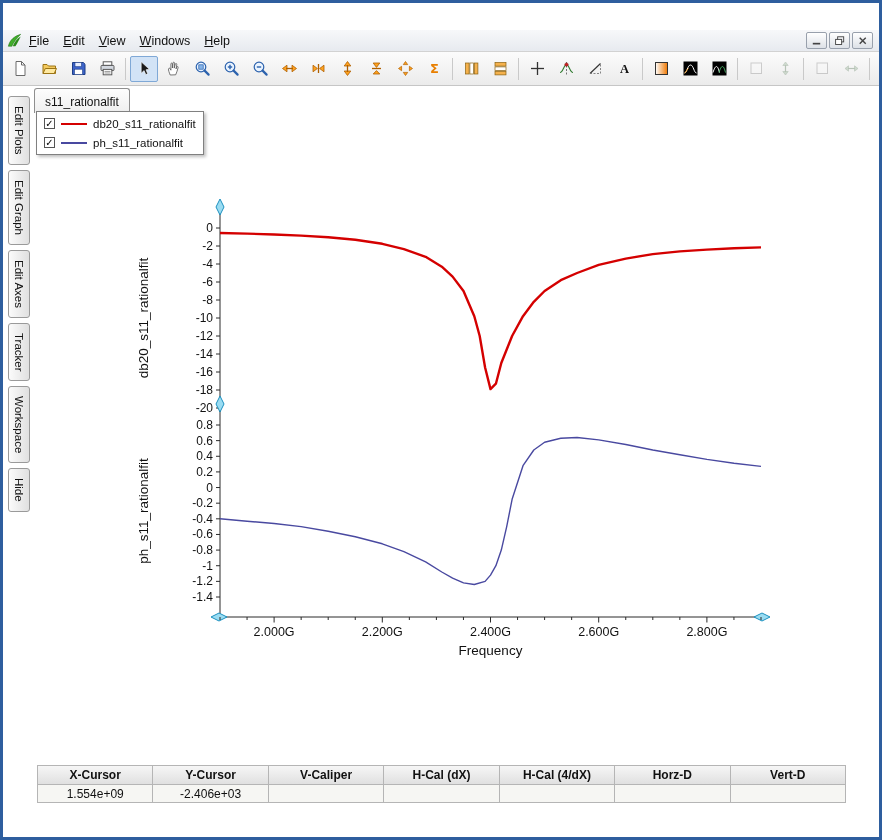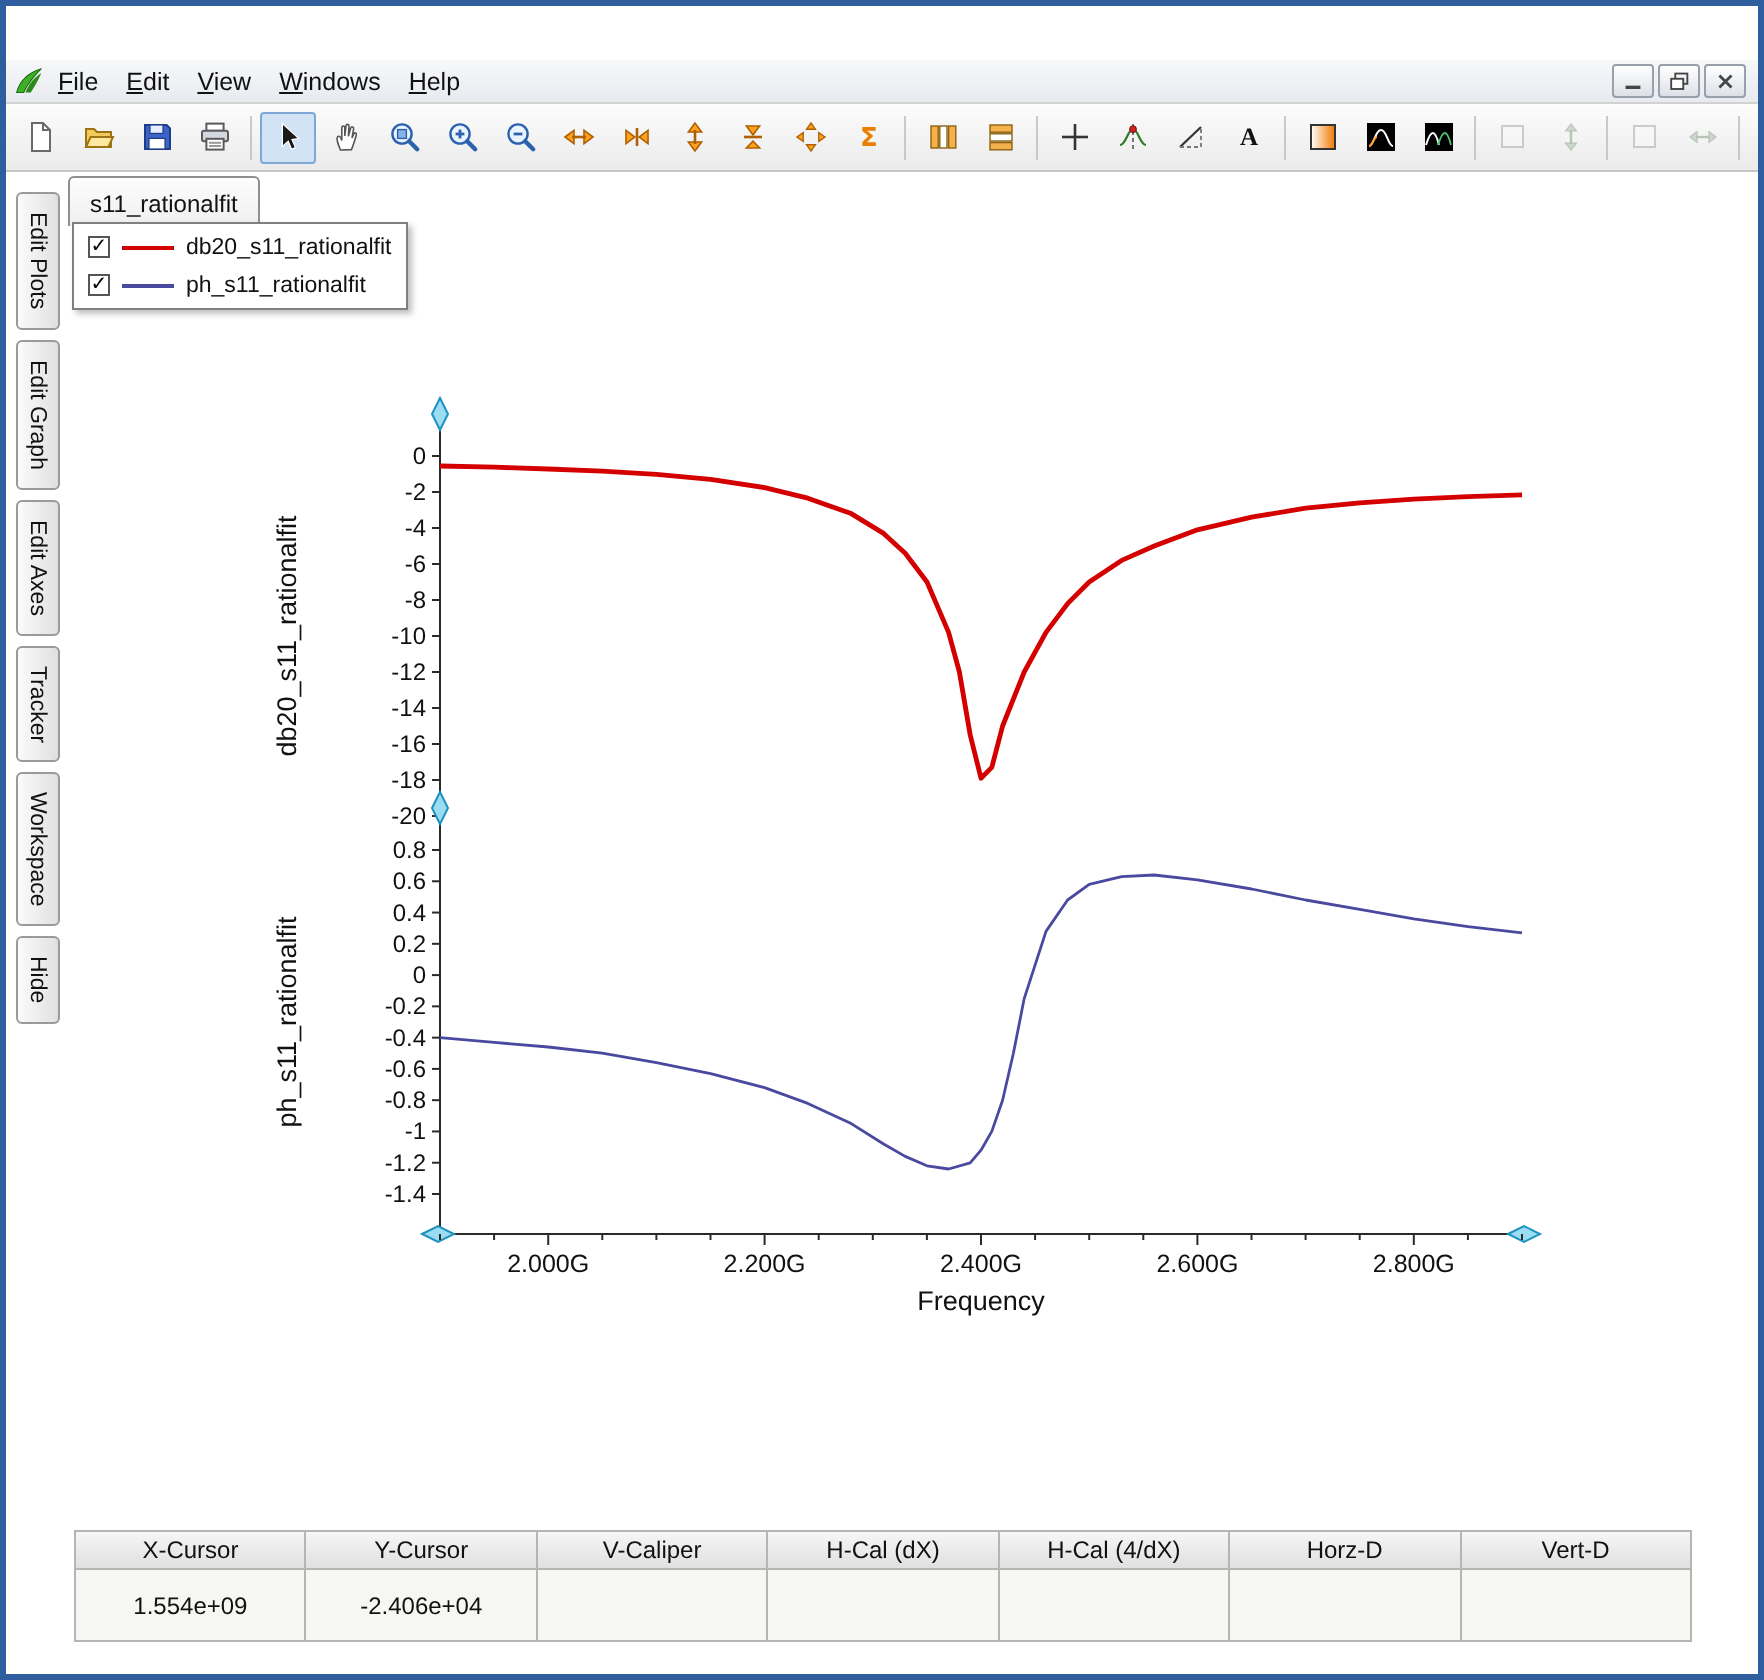--- a/index.html
+++ b/index.html
@@ -47,22 +47,22 @@
     text-align:center;font-family:"DejaVu Sans",sans-serif}
   .swatch{width:26px;height:2px}
   .lbl{font-size:11.5px;color:#111}
   #charts{position:absolute;left:125px;top:109px}
   #charts text{fill:#111;font-family:"Liberation Sans",sans-serif}
   
   .cursor-table{position:absolute;left:34px;top:679px;width:809px;display:grid;
     grid-template-columns:repeat(7,1fr);border-left:1px solid #b5b5b5;border-top:1px solid #b5b5b5}
   .cell{border-right:1px solid #b5b5b5;border-bottom:1px solid #b5b5b5;font-size:12px;
     display:flex;align-items:center;justify-content:center;color:#111}
-  .th{height:19px;font-weight:normal;background:linear-gradient(#f6f6f6,#e0e0e0)}
-  .td{height:36px;background:#f6f6f3}
+  .th{height:19px;font-weight:bold;background:linear-gradient(#f6f6f6,#e0e0e0)}
+  .td{height:18px;background:#f6f6f3}
   .tbtn svg, .mbtn svg, .wbtn svg{display:block}
 </style>
 </head>
 <body>
 
 <div class="window">
 
 
   <div class="menubar">
     <svg width="15" height="15" viewBox="0 0 17 17">
@@ -408,21 +408,21 @@
       </svg>
     <div class="cursor-table" id="cursor-table">
         <div class="cell th">X-Cursor</div>
         <div class="cell th">Y-Cursor</div>
         <div class="cell th">V-Caliper</div>
         <div class="cell th">H-Cal (dX)</div>
         <div class="cell th">H-Cal (4/dX)</div>
         <div class="cell th">Horz-D</div>
         <div class="cell th">Vert-D</div>
         <div class="cell td">1.554e+09</div>
-        <div class="cell td">-2.406e+04</div>
+        <div class="cell td">-2.406e+03</div>
         <div class="cell td"></div>
         <div class="cell td"></div>
         <div class="cell td"></div>
         <div class="cell td"></div>
         <div class="cell td"></div>
       </div>
   </div>
 
 </div>
 

